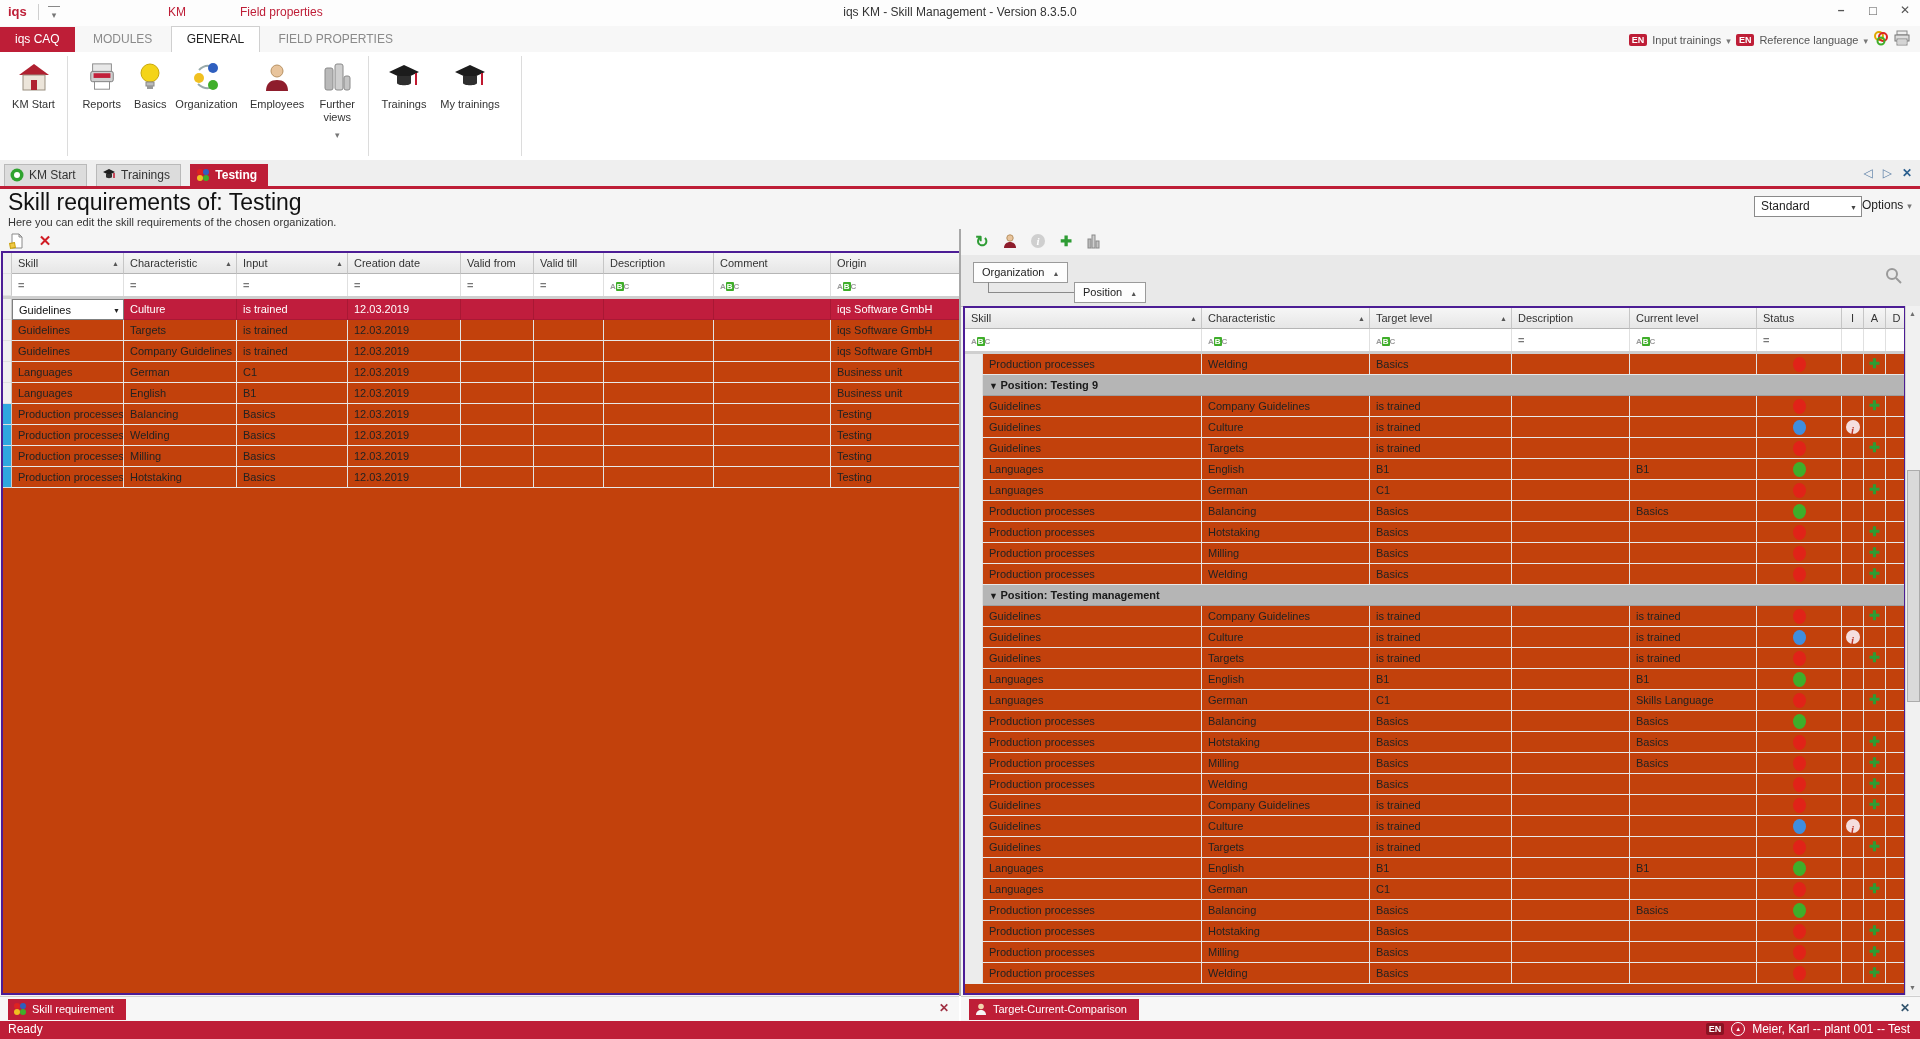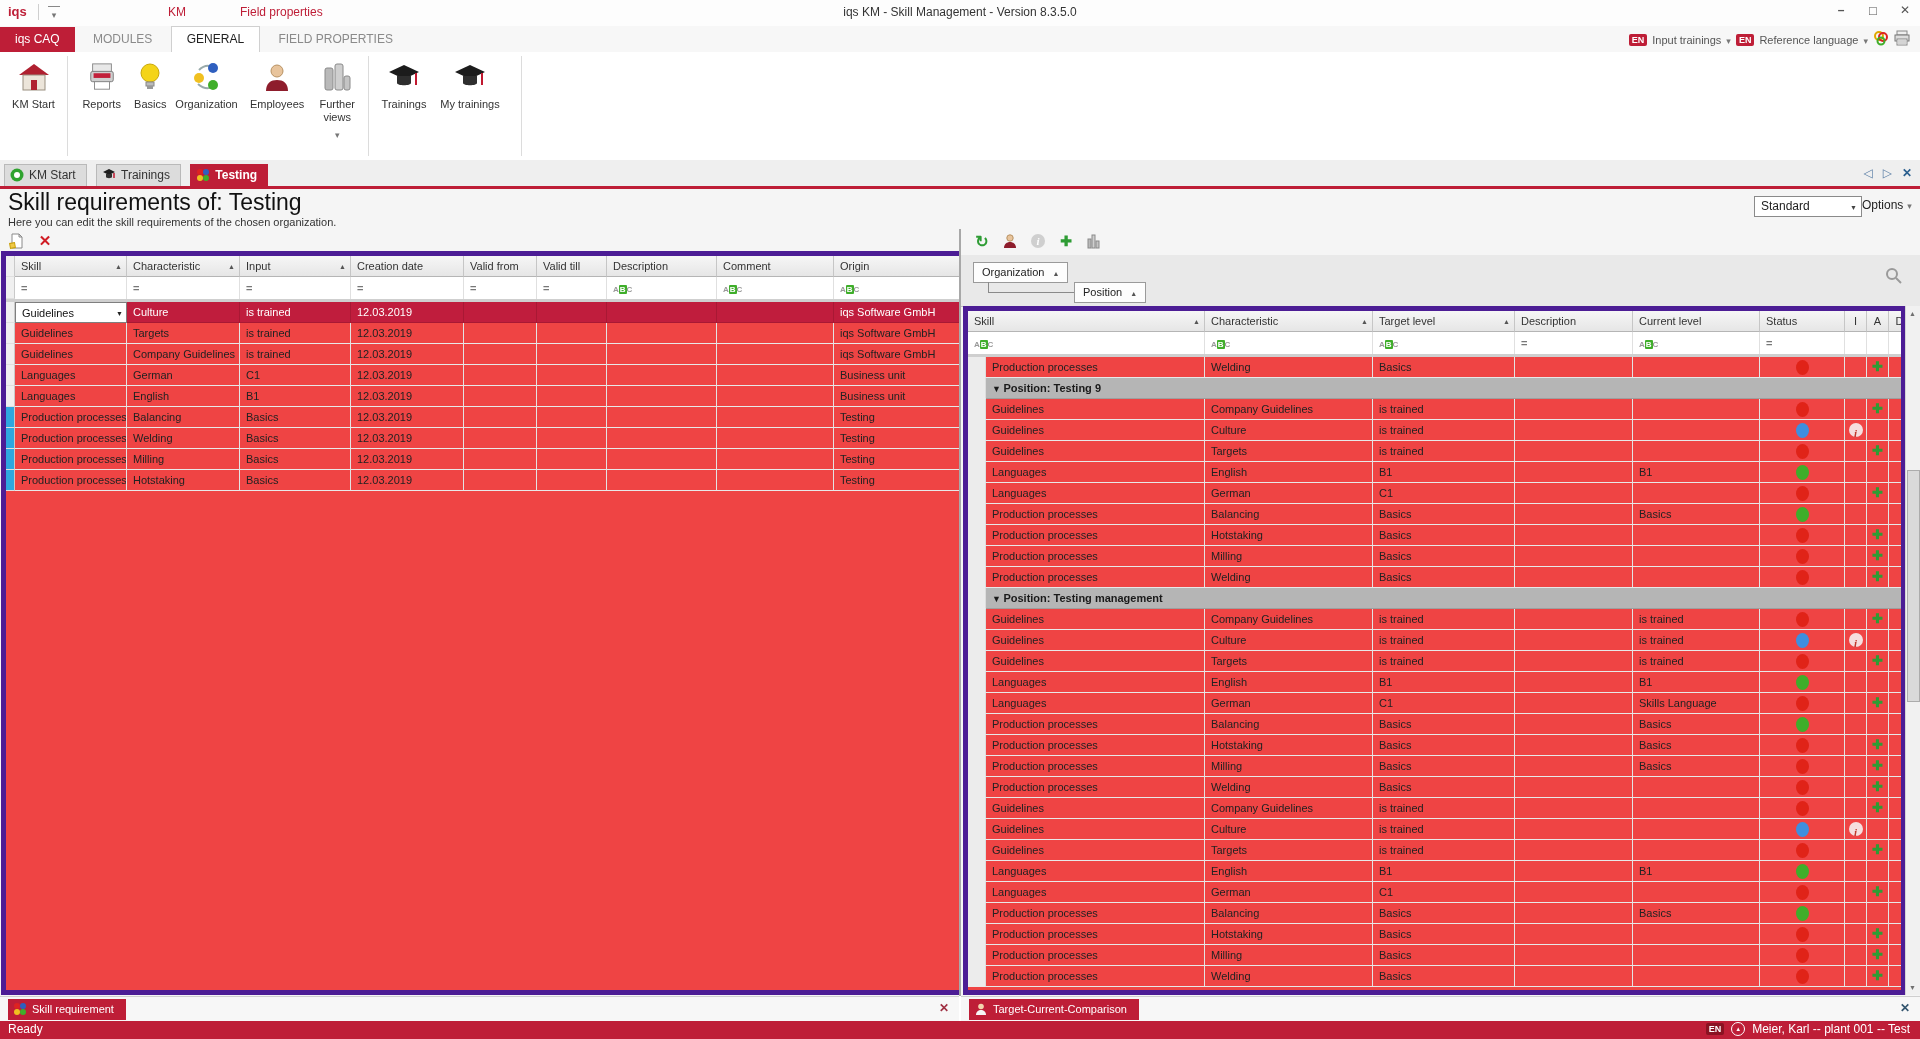--- a/index.html
+++ b/index.html
@@ -80,21 +80,21 @@
   
   .groupband{position:absolute;left:0;top:26px;right:0;height:51px;background:#e9e9e9;border-bottom:1px solid #bebebe;}
   .gbtn{position:absolute;height:19px;line-height:19px;background:#fdfdfd;border:1px solid #9a9a9a;padding:0 8px;font-size:11px;color:#222;}
   .gbtn::after{content:"▲";font-size:7px;color:#555;margin-left:8px;}
   .gbtn1{left:12px;top:7px;}
   .gbtn2{left:113px;top:27px;}
   .gconnector{position:absolute;left:27px;top:27px;width:86px;height:10px;border-left:1px solid #8a8a8a;border-bottom:1px solid #8a8a8a;}
   .searchico{position:absolute;right:18px;top:12px;}
 
   
-  .table{position:absolute;background:#ef4444;border:5px solid #4c1d95;overflow:hidden;}
+  .table{position:absolute;background:#c2410c;border:2px solid #4c1d95;overflow:hidden;}
   .table.left{left:1px;top:22px;width:957px;bottom:1px;}
   .table.right{left:2px;top:77px;right:14px;bottom:1px;}
   .trow{display:flex;height:21px;line-height:21px;white-space:nowrap;}
   .trow.flt{height:22px;line-height:22px;border-bottom:3px solid #cfcfcf;}
   .cell{overflow:hidden;flex:0 0 auto;padding:0 6px;box-sizing:border-box;font-size:11px;}
   .hcell{background:linear-gradient(#f6f6f6,#e6e6e6);border-right:1px solid #c6c6c6;border-bottom:1px solid #b5b5b5;color:#333;position:relative;}
   .hcell.sorted::after{content:"▲";position:absolute;right:4px;top:0;font-size:7px;color:#555;}
   .fcell{background:#fff;border-right:1px solid #e0e0e0;color:#888;}
   .flt-eq::before{content:"=";color:#777;font-weight:bold;}
   .abc span{font-size:8px;font-weight:bold;}

